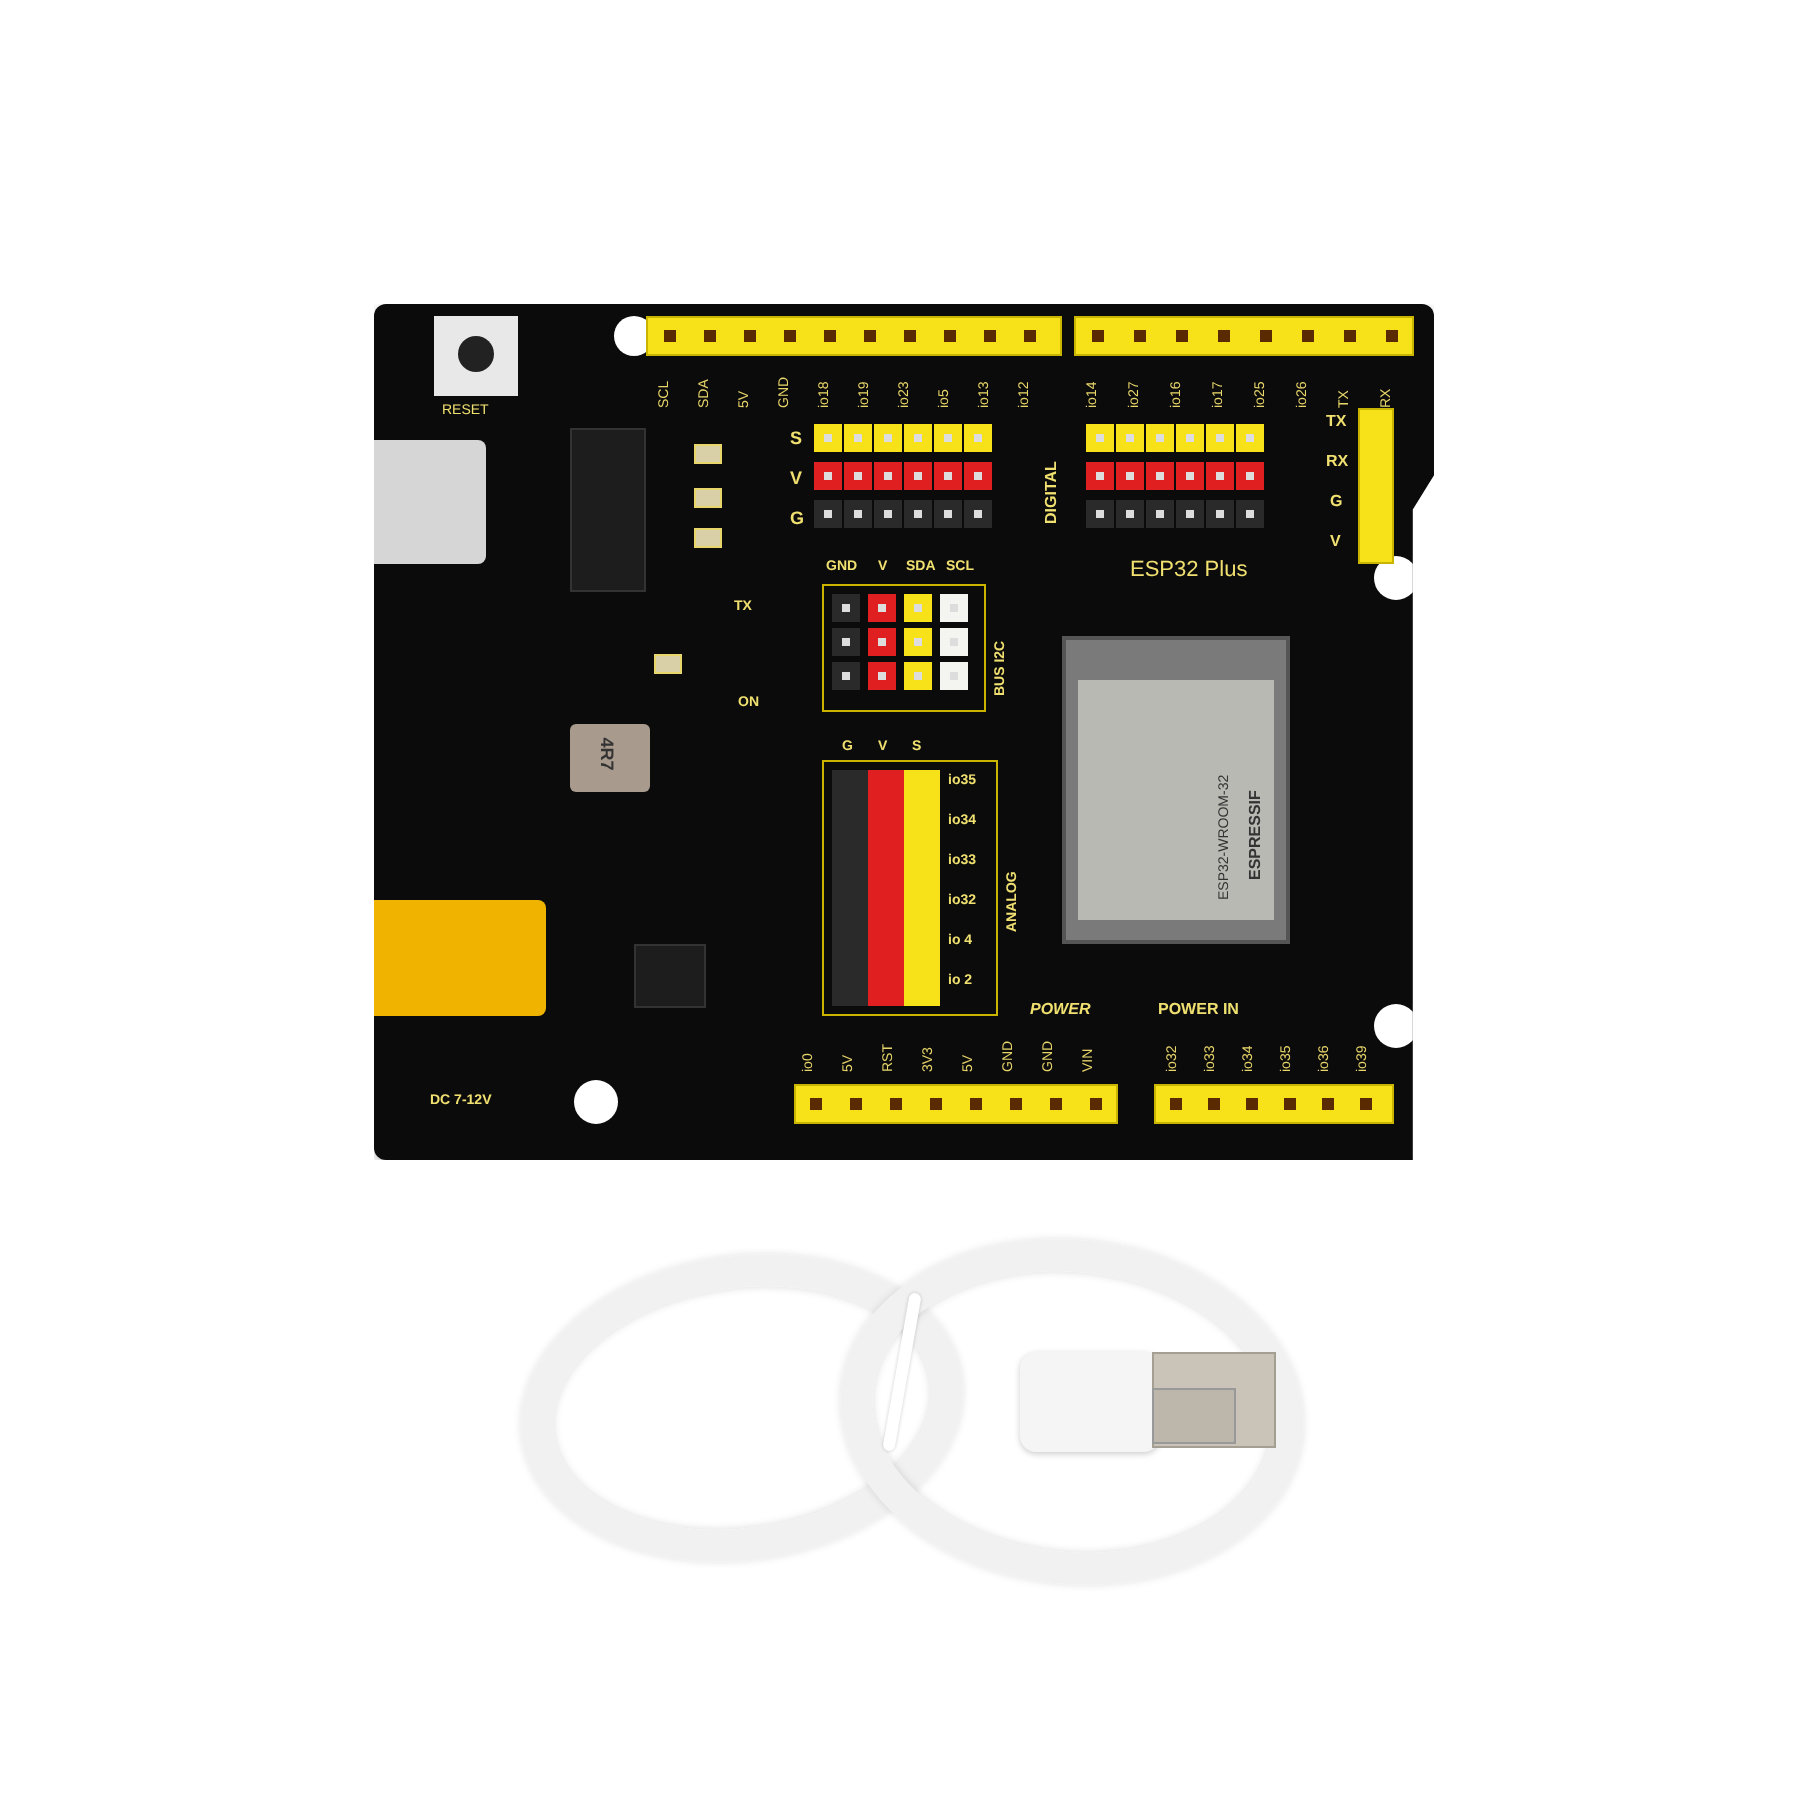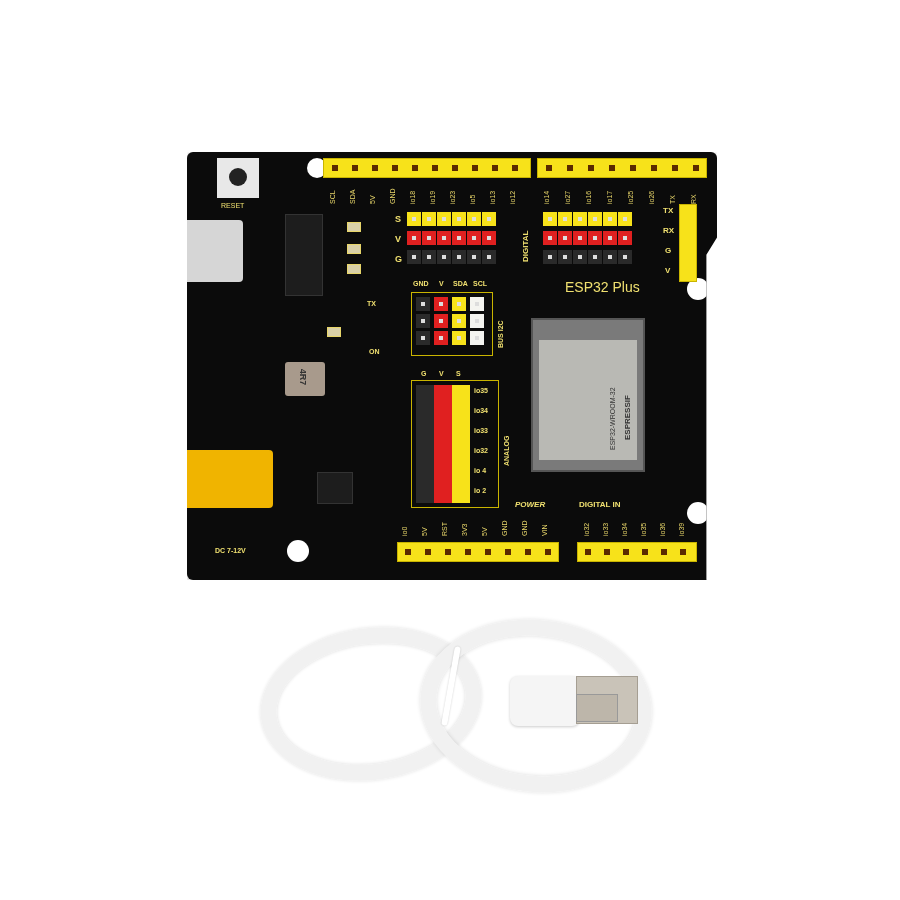--- a/index.html
+++ b/index.html
@@ -147,21 +147,21 @@
       <div class="pin blk"></div>
       <div class="pin blk"></div>
   </div>
 
   <div class="silk" style="left:476px;top:54px;font-size:8px;">TX</div>
   <div class="silk" style="left:476px;top:74px;font-size:8px;">RX</div>
   <div class="silk" style="left:478px;top:94px;font-size:8px;">G</div>
   <div class="silk" style="left:478px;top:114px;font-size:8px;">V</div>
   <div class="abs header-y" style="left:492px;top:52px;width:16px;height:76px;"></div>
 
-  <div class="silk" style="left:378px;top:127px;font-size:14px;font-weight:normal;">ESP32 Plus</div>
+  <div class="silk" style="left:378px;top:127px;font-size:11px;font-weight:normal;">ESP32 Plus</div>
 
   <div class="silk" style="left:226px;top:128px;font-size:7px;">GND</div>
   <div class="silk" style="left:252px;top:128px;font-size:7px;">V</div>
   <div class="silk" style="left:266px;top:128px;font-size:7px;">SDA</div>
   <div class="silk" style="left:286px;top:128px;font-size:7px;">SCL</div>
   <div class="abs" style="left:224px;top:140px;width:80px;height:62px;border:1px solid #c9b400;">
     <div class="pin-row" style="left:4px;top:4px;flex-direction:column;">
         <div class="pin blk" style="margin-bottom:3px"></div>
         <div class="pin blk" style="margin-bottom:3px"></div>
         <div class="pin blk"></div>
@@ -215,21 +215,21 @@
   <div class="silk" style="left:182px;top:196px;font-size:7px;">ON</div>
   <div class="abs inductor" style="left:98px;top:210px;width:40px;height:34px;">
     <div class="silk" style="left:10px;top:10px;font-size:9px;color:#333;transform:rotate(90deg);">4R7</div>
   </div>
   <div class="abs ic" style="left:130px;top:320px;width:34px;height:30px;"></div>
 
   <div class="abs dc" style="left:-14px;top:298px;width:100px;height:58px;"></div>
   <div class="silk" style="left:28px;top:395px;font-size:7px;">DC 7-12V</div>
 
   <div class="silk" style="left:328px;top:348px;font-size:8px;font-style:italic;">POWER</div>
-  <div class="silk" style="left:392px;top:348px;font-size:8px;">DIGITAL IN</div>
+  <div class="silk" style="left:392px;top:348px;font-size:8px;">POWER IN</div>
 
   <div class="lbl" style="left:214px;top:384px;">io0</div>
   <div class="lbl" style="left:234px;top:384px;">5V</div>
   <div class="lbl" style="left:254px;top:384px;">RST</div>
   <div class="lbl" style="left:274px;top:384px;">3V3</div>
   <div class="lbl" style="left:294px;top:384px;">5V</div>
   <div class="lbl" style="left:314px;top:384px;">GND</div>
   <div class="lbl" style="left:334px;top:384px;">GND</div>
   <div class="lbl" style="left:354px;top:384px;">VIN</div>
 

